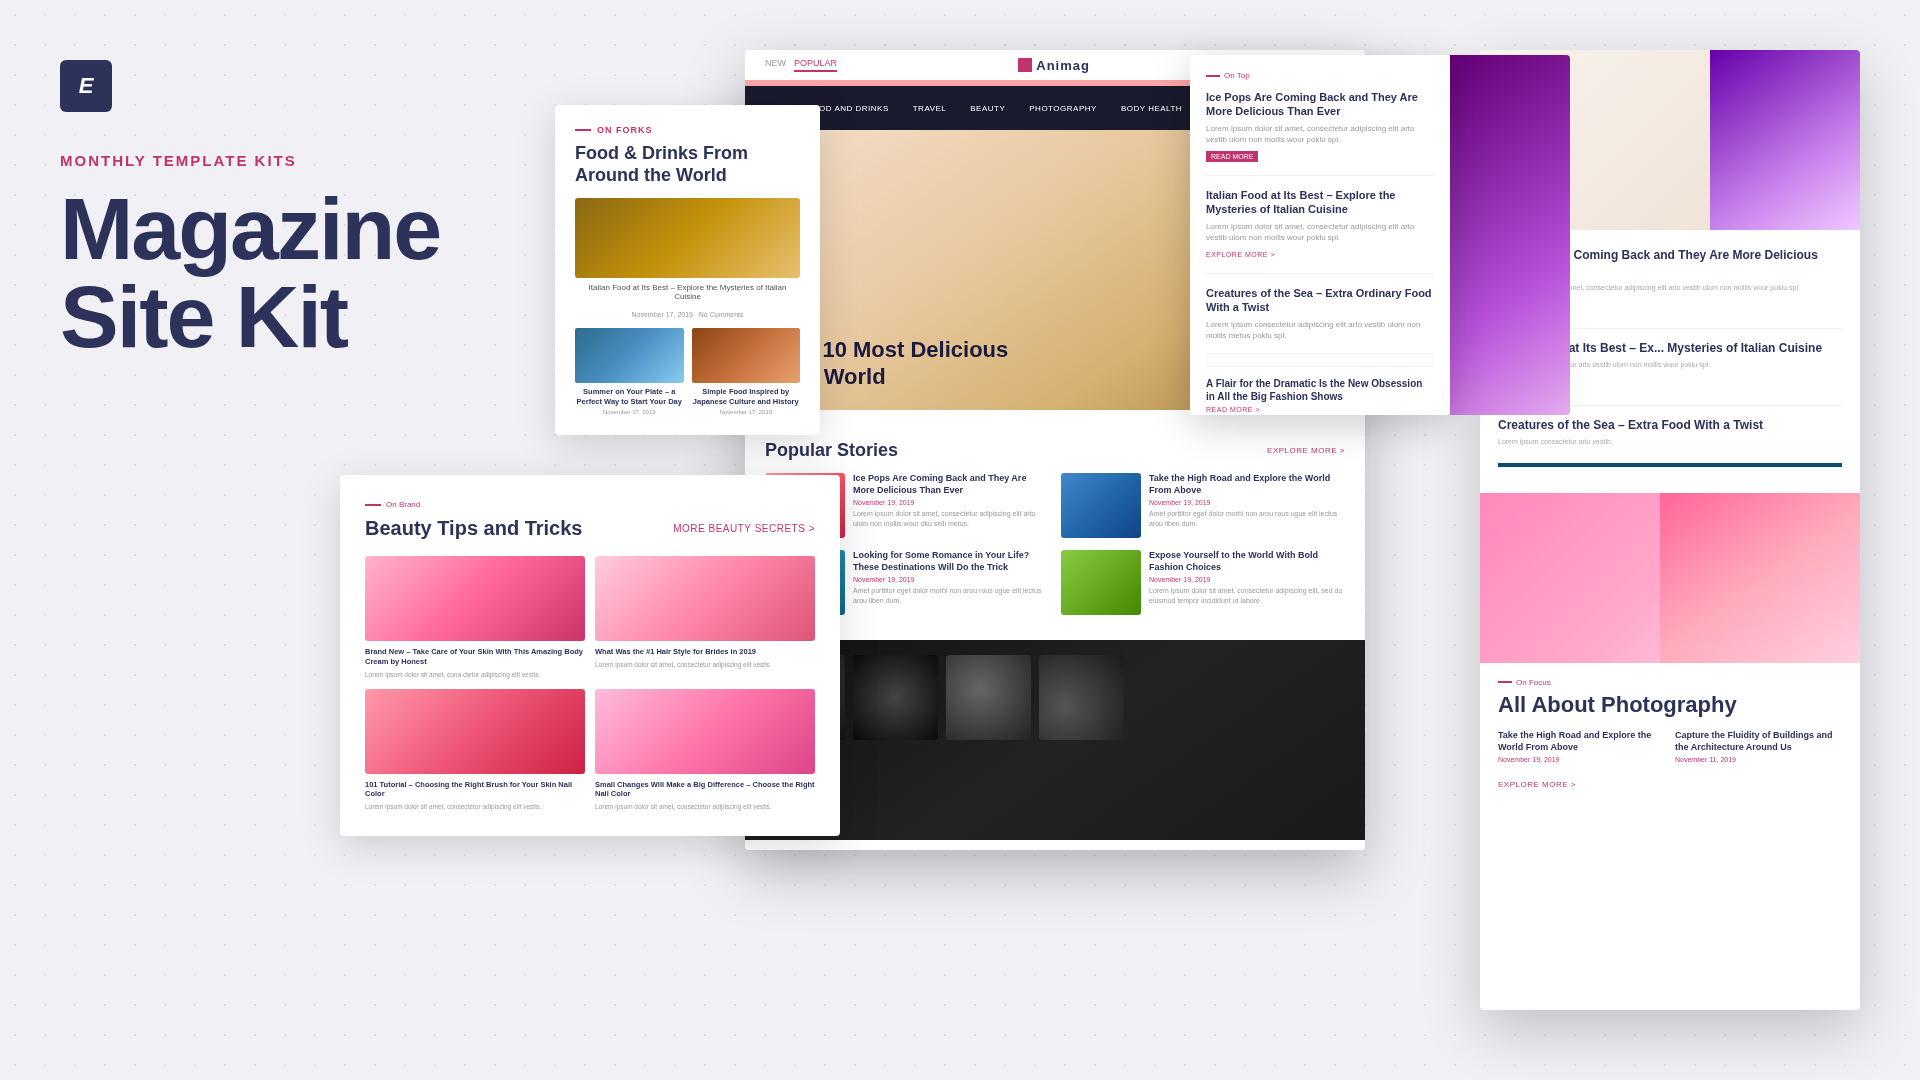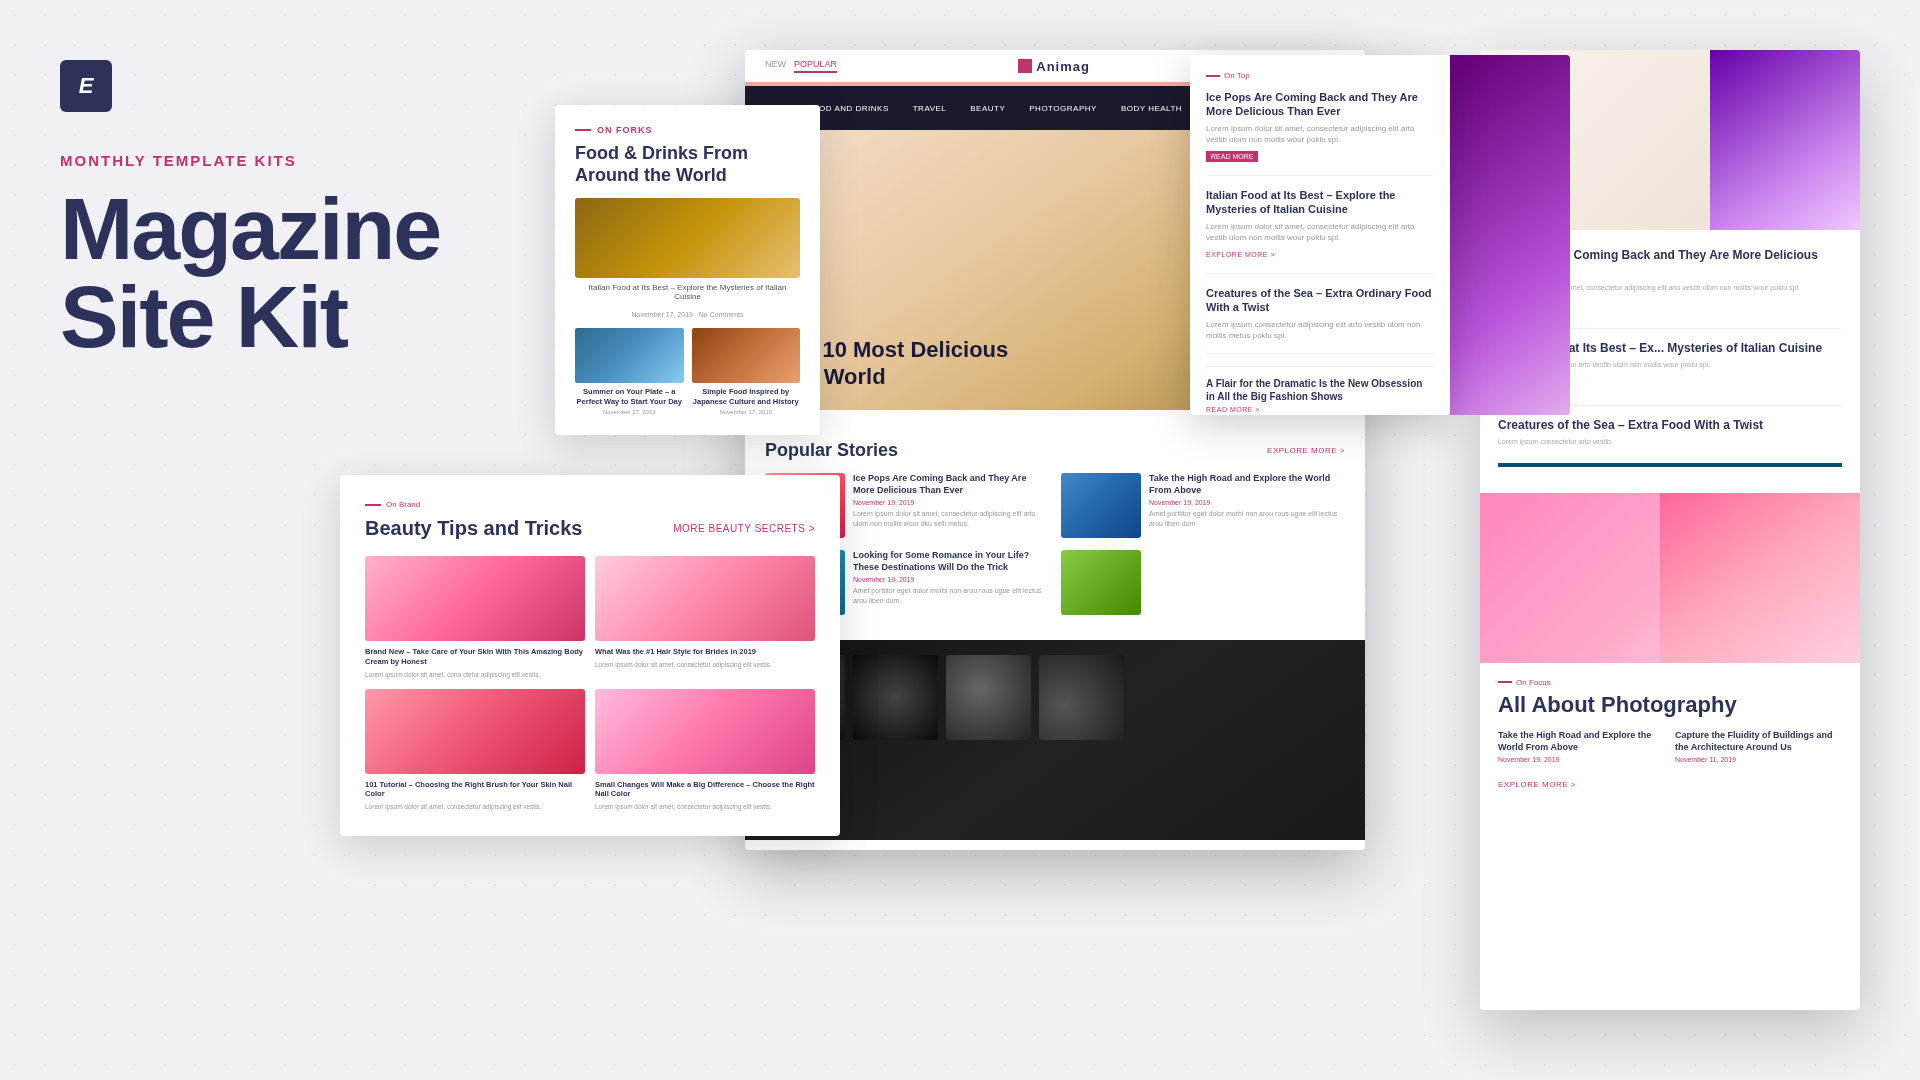--- a/index.html
+++ b/index.html
@@ -152,21 +152,21 @@
       z-index: 5;
     }
 
     .mag-header {
       height: 36px;
       background: white;
       display: flex;
       align-items: center;
       justify-content: space-between;
       padding: 0 20px;
-      border-bottom: 4px solid #fca5a5;
+      border-bottom: 6px solid #fca5a5;
     }
 
     .mag-header-links {
       display: flex;
       gap: 8px;
     }
     .mag-header-link {
       font-size: 9px;
       color: #999;
     }
@@ -566,20 +566,25 @@
       <div class="story-item">
         <div class="story-img story-img-3"></div>
         <div class="story-text">
           <div class="story-title">Looking for Some Romance in Your Life? These Destinations Will Do the Trick</div>
           <div class="story-date">November 19, 2019</div>
           <div class="story-desc">Amet porttitor eget dolor morbi non arou rous ugue elit lectus arou liben dum.</div>
         </div>
       </div>
       <div class="story-item">
         <div class="story-img story-img-4"></div>
+        <div class="story-text">
+          <div class="story-title">Expose Yourself to the World With Bold Fashion Choices</div>
+          <div class="story-date">November 19, 2019</div>
+          <div class="story-desc">Lorem ipsum dolor sit amet, consectetur adipiscing elit, sed do eiusmod tempor incididunt ut labore.</div>
+        </div>
       </div>
     </div>
   </div>
 
   <div style="height:200px;background:linear-gradient(145deg,#111,#222,#1a1a1a);display:flex;flex-wrap:wrap;gap:8px;padding:15px;margin-top:10px;">
     <div style="width:85px;height:85px;border-radius:3px;background:radial-gradient(circle at 35% 35%,#555,#111);"></div>
     <div style="width:85px;height:85px;border-radius:3px;background:radial-gradient(circle at 50% 50%,#444,#0a0a0a);"></div>
     <div style="width:85px;height:85px;border-radius:3px;background:radial-gradient(circle at 40% 40%,#666,#222);"></div>
     <div style="width:85px;height:85px;border-radius:3px;background:radial-gradient(circle at 30% 60%,#555,#1a1a1a);"></div>
   </div>

